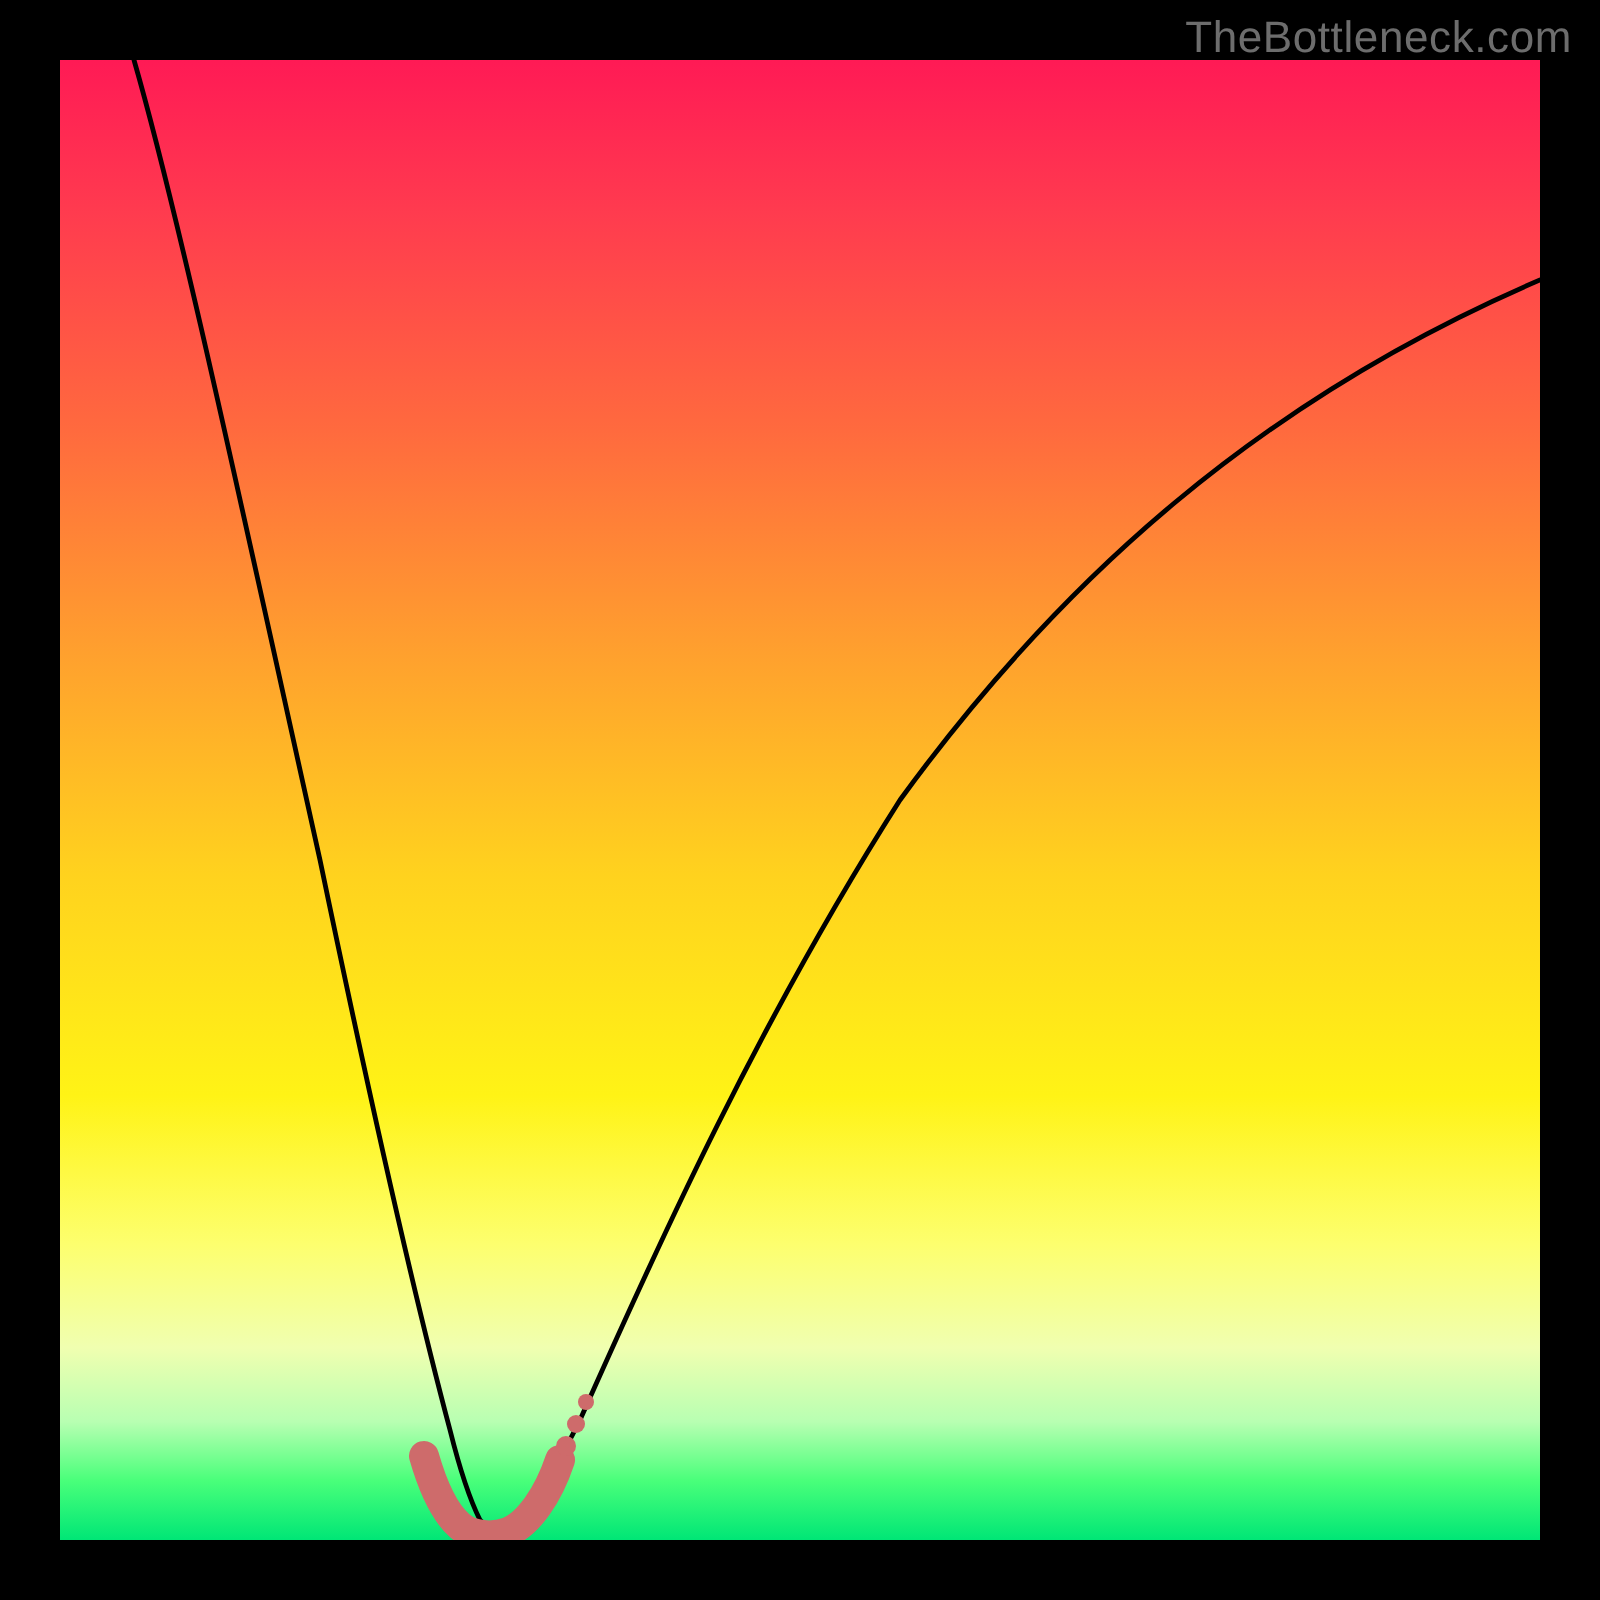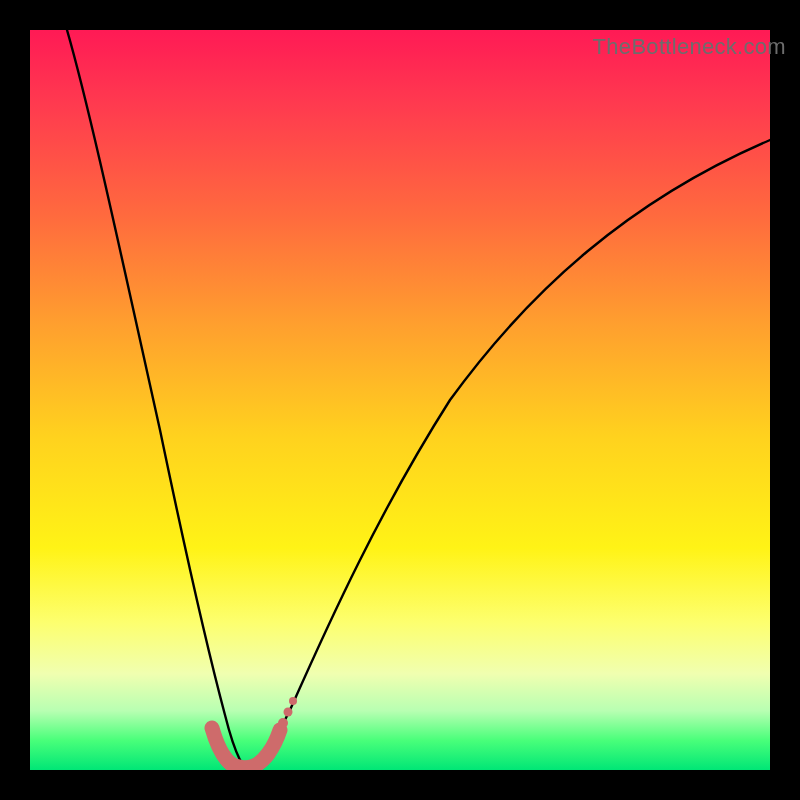--- a/index.html
+++ b/index.html
@@ -45,21 +45,20 @@
     );
   }
   .watermark {
     position: absolute;
     top: 6px;
     right: 14px;
     color: #6d6d6d;
     font-size: 22px;
     letter-spacing: 0.3px;
     user-select: none;
-    margin-top: 28px;
   }
   svg.curve {
     position: absolute;
     inset: 0;
     width: 100%;
     height: 100%;
     overflow: visible;
   }
 </style>
 </head>

